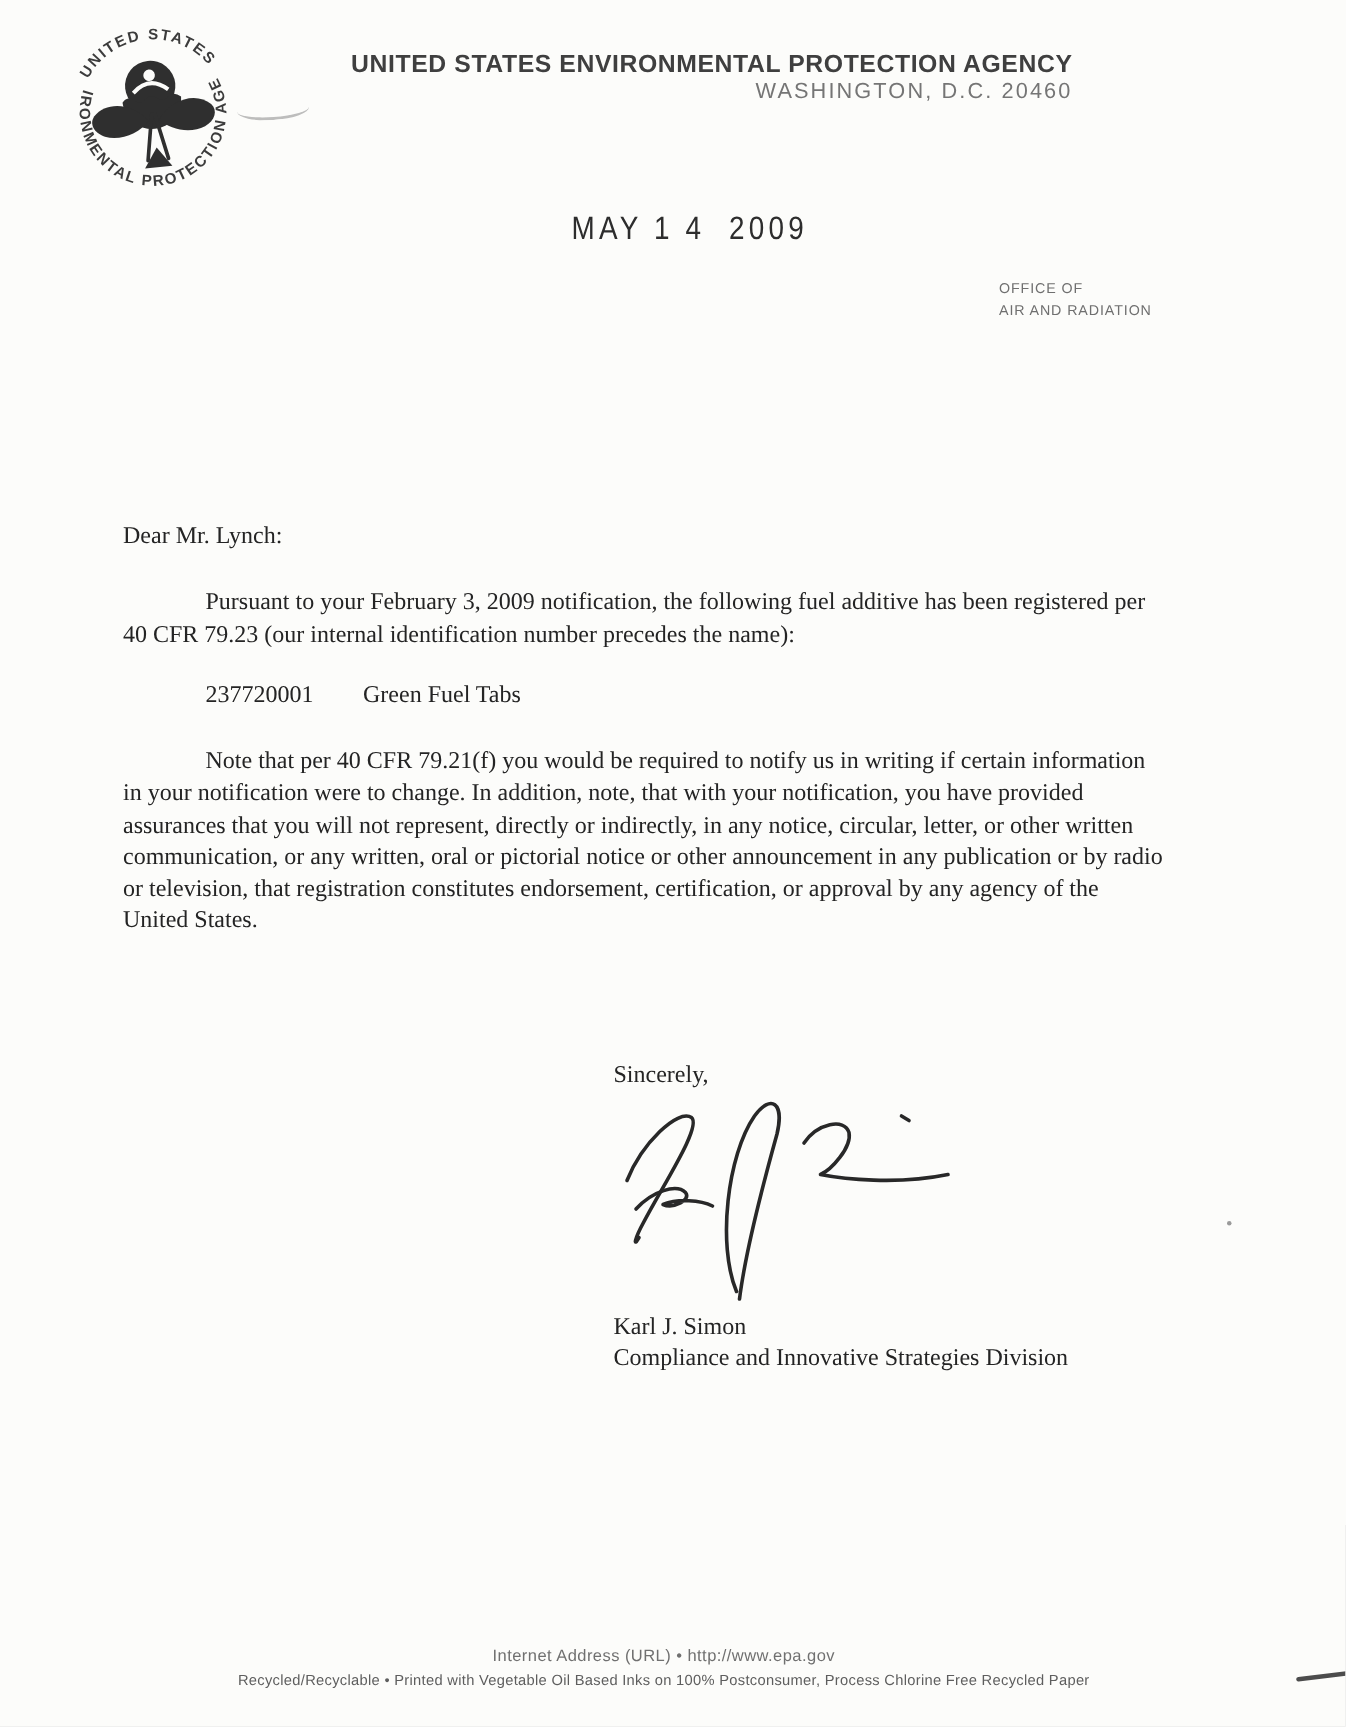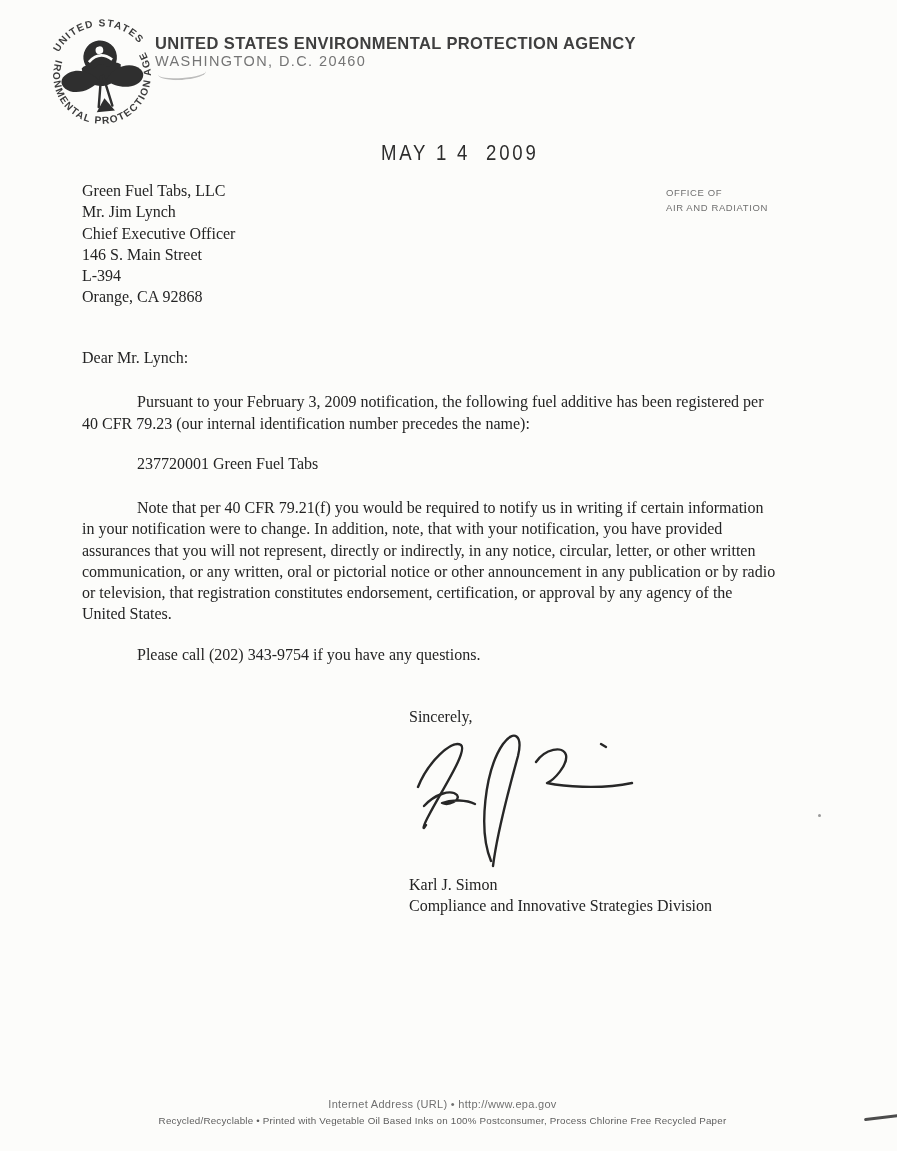--- a/index.html
+++ b/index.html
@@ -27,21 +27,21 @@
     font-family: "Liberation Sans", sans-serif;
     font-size: 10px;
     letter-spacing: 1.3px;
     fill: #3c3c3c;
     font-weight: 700;
   }
   .header-text {
     position: absolute;
     left: 155px; top: 34px;
     width: 560px;
-    text-align: left;
+    text-align: right;
     font-family: "Liberation Sans", sans-serif;
   }
   .agency-name {
     font-size: 16.5px;
     font-weight: 700;
     color: #3f3f3f;
     letter-spacing: 0.4px;
   }
   .agency-address {
     margin-top: 0;
@@ -109,21 +109,21 @@
     text-indent: 55px;
   }
   .para-1 { top: 391px; }
   .para-2 { top: 497px; line-height: 21.3px; }
   .para-3 { top: 644px; width: 600px; }
   .registration {
     position: absolute;
     left: 137px; top: 455px;
     font-size: 16px;
   }
-  .registration .reg-name { }
+  .registration .reg-name { margin-left: 29px; }
 
   
   .sincerely {
     position: absolute;
     left: 409px; top: 708px;
     font-size: 16px;
   }
   .signature {
     position: absolute;
     left: 395px; top: 728px;
@@ -217,41 +217,32 @@
   </div>
   <div class="scan-curve"></div>
 
   <div class="date-stamp">MAY 1 4  2009</div>
 
   <div class="office-block">
     <div>OFFICE OF</div>
     <div>AIR AND RADIATION</div>
   </div>
 
-  <div class="recipient">
-    <div>Green Fuel Tabs, LLC</div>
-    <div>Mr. Jim Lynch</div>
-    <div>Chief Executive Officer</div>
-    <div>146 S. Main Street</div>
-    <div>L-394</div>
-    <div>Orange, CA  92868</div>
-  </div>
 
   <div class="salutation">Dear Mr. Lynch:</div>
 
   <div class="para para-1">Pursuant to your February 3, 2009 notification, the following fuel additive has been registered per 40 CFR 79.23 (our internal identification number precedes the name):</div>
 
   <div class="registration">
     <span class="reg-id">237720001</span>
     <span class="reg-name">Green Fuel Tabs</span>
   </div>
 
   <div class="para para-2">Note that per 40 CFR 79.21(f) you would be required to notify us in writing if certain information in your notification were to change.  In addition, note, that with your notification, you have provided assurances that you will not represent, directly or indirectly, in any notice, circular, letter, or other written communication, or any written, oral or pictorial notice or other announcement in any publication or by radio or television, that registration constitutes endorsement, certification, or approval by any agency of the United States.</div>
 
-  <div class="para para-3">Please call (202) 343-9754 if you have any questions.</div>
 
   <div class="sincerely">Sincerely,</div>
 
   <div class="signature">
     <svg viewBox="0 0 250 140">
       <g fill="none" stroke="#161616" stroke-width="2.4" stroke-linecap="round" stroke-linejoin="round" opacity="0.92">
         <path d="M 23 59 C 33 34, 57 11, 66 17 C 73 23, 47 62, 34 87 C 28 98, 27 104, 31 97"></path>
         <path d="M 29 78 C 40 66, 56 61, 62 67 C 66 72, 54 78, 47 75 C 57 71, 72 72, 80 76"></path>
         <path d="M 96 133 C 83 102, 90 42, 108 16 C 119 1, 128 7, 123 28 C 113 64, 102 106, 98 138"></path>
         <path d="M 141 34 C 150 21, 168 17, 171 27 C 173 37, 159 52, 152 55 C 167 58, 203 62, 237 55"></path>

